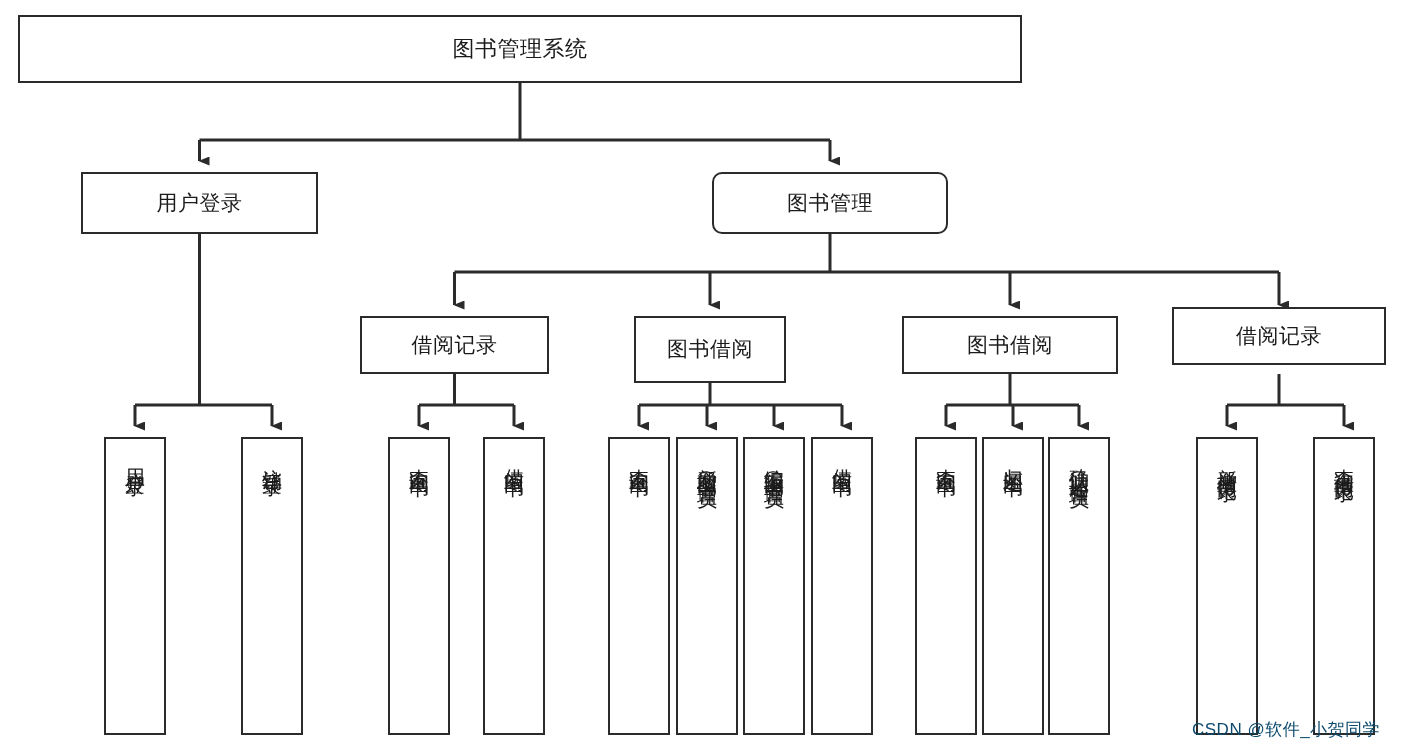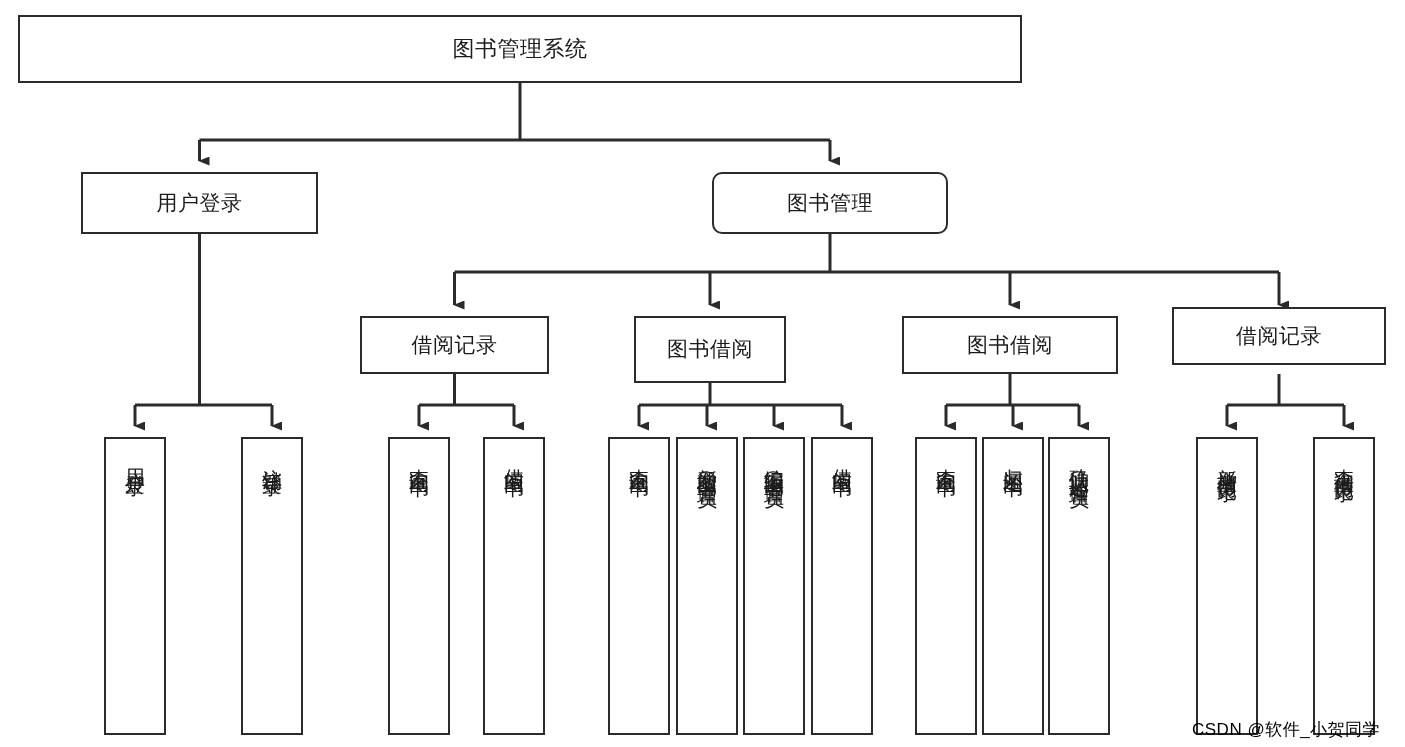--- a/index.html
+++ b/index.html
@@ -176,14 +176,14 @@
         <span class="node-label">确认归还（管理员）</span>
       </div>
       <div class="node vertical" style="left: 1196px; top: 437px; width: 62px; height: 298px;">
         <span class="node-label">新增借阅记录</span>
       </div>
       <div class="node vertical" style="left: 1313px; top: 437px; width: 62px; height: 298px;">
         <span class="node-label">查询借阅记录</span>
       </div>
     </div>
 
-  <div class="watermark" style="left: 1192px; top: 718px; color: #000000;">CSDN @软件_小贺同学</div>
+  <div class="watermark" style="left: 1192px; top: 718px; color: #0c4a6e;">CSDN @软件_小贺同学</div>
 </div>
 
 </body></html>

